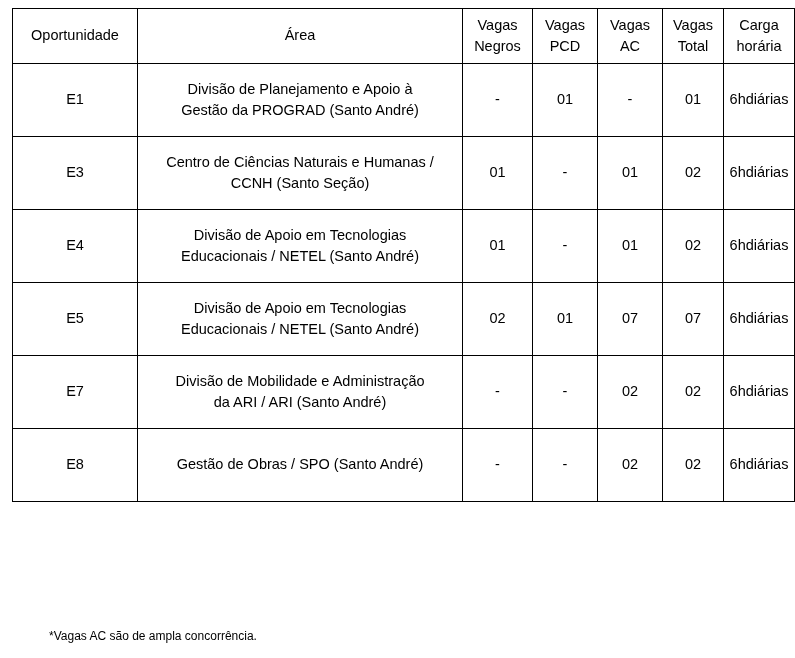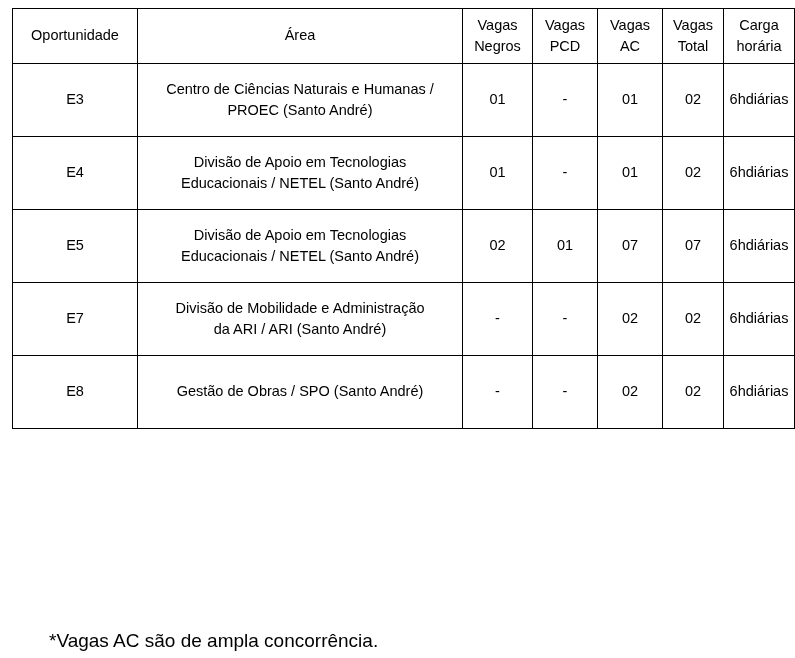--- a/index.html
+++ b/index.html
@@ -76,21 +76,21 @@
   }
 
   td.num-cell {
     font-size: 14.5px;
   }
 
   .footnote {
     position: absolute;
     left: 45px;
     top: 629px;
-    font-size: 19px;
+    font-size: 12px;
     line-height: 1.3;
     color: #000000;
     white-space: nowrap;
   }
 </style>
 </head>
 <body>
 
 <div class="page">
 
@@ -129,24 +129,36 @@
             <span class="hdr-line">Total</span>
           </th>
           <th>
             <span class="hdr-line">Carga</span>
             <span class="hdr-line">horária</span>
           </th>
         </tr>
     </thead>
     <tbody id="table-body">
         <tr>
+          <td class="opp-cell">E1</td>
+          <td class="area-cell">
+            <span class="area-line">Divisão de Planejamento e Apoio à</span>
+            <span class="area-line">Gestão da PROGRAD (Santo André)</span>
+          </td>
+          <td class="num-cell">-</td>
+          <td class="num-cell">01</td>
+          <td class="num-cell">-</td>
+          <td class="num-cell">01</td>
+          <td class="carga-cell"><span class="area-line">6h</span><span class="area-line">diárias</span></td>
+        </tr>
+        <tr>
           <td class="opp-cell">E3</td>
           <td class="area-cell">
             <span class="area-line">Centro de Ciências Naturais e Humanas /</span>
-            <span class="area-line">PROEC (Santo André)</span>
+            <span class="area-line">CCNH (Santo Seção)</span>
           </td>
           <td class="num-cell">01</td>
           <td class="num-cell">-</td>
           <td class="num-cell">01</td>
           <td class="num-cell">02</td>
           <td class="carga-cell"><span class="area-line">6h</span><span class="area-line">diárias</span></td>
         </tr>
         <tr>
           <td class="opp-cell">E4</td>
           <td class="area-cell">

